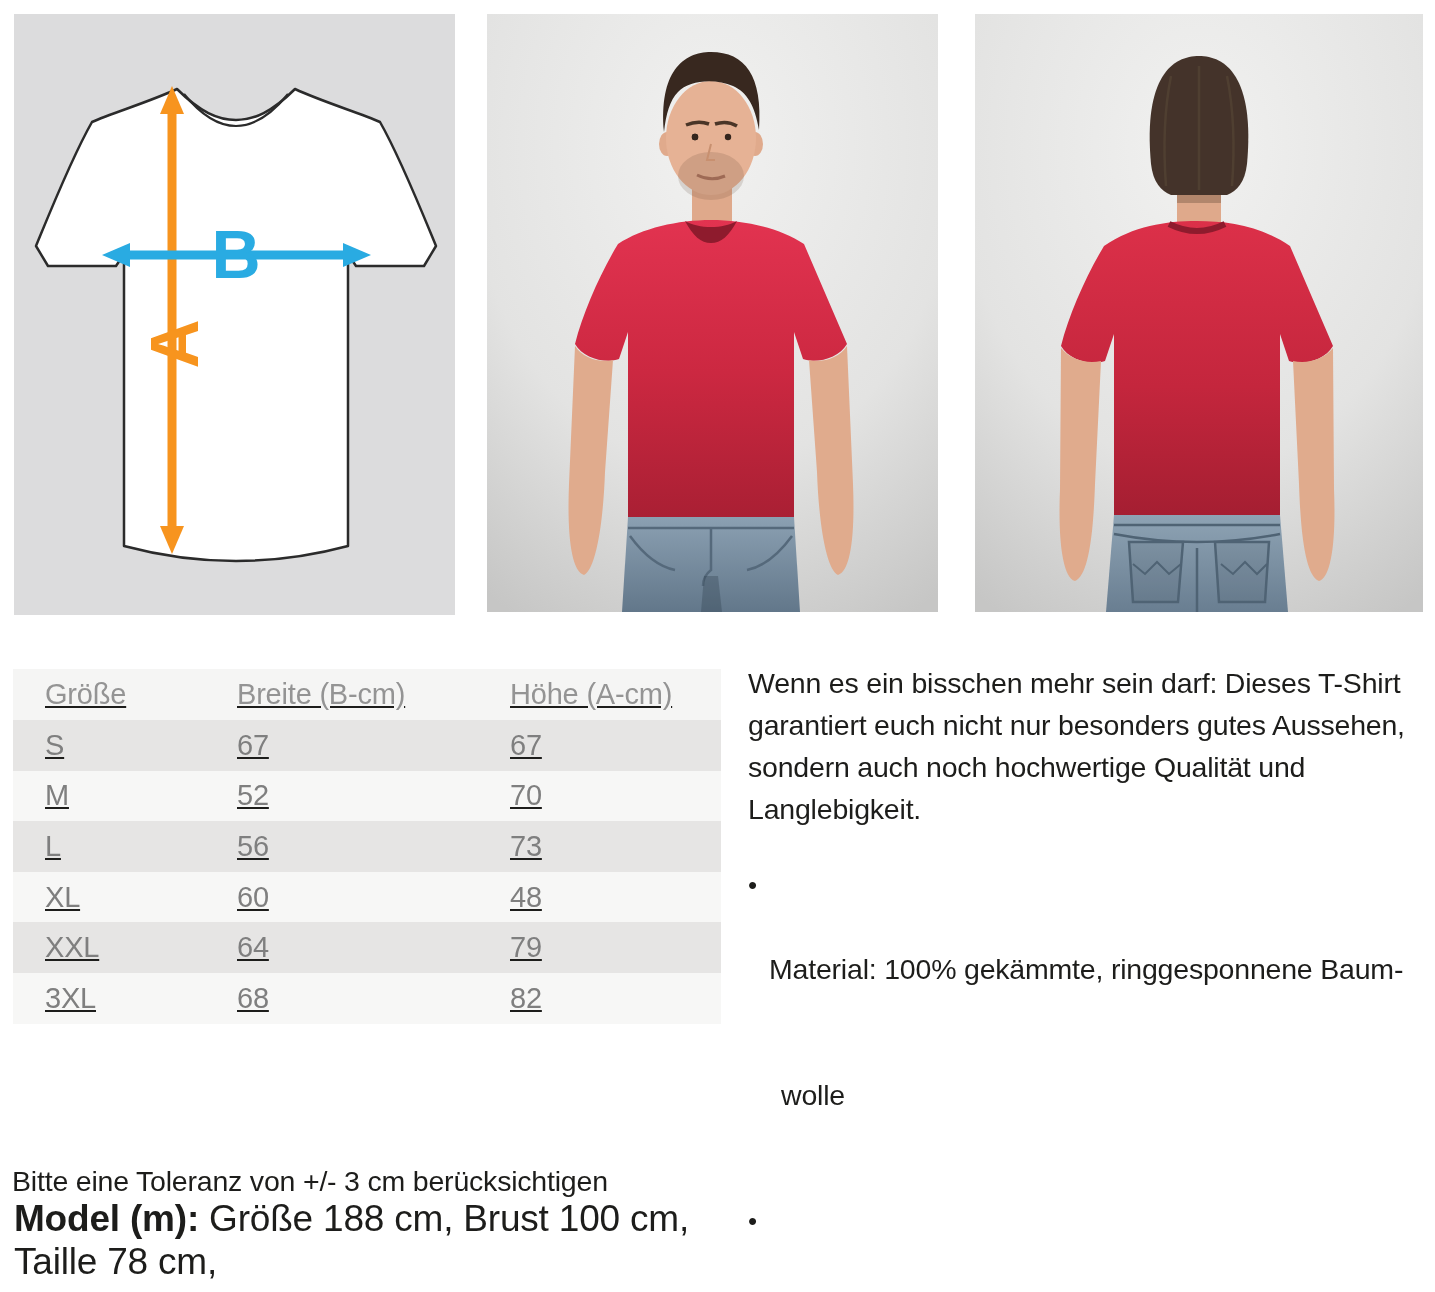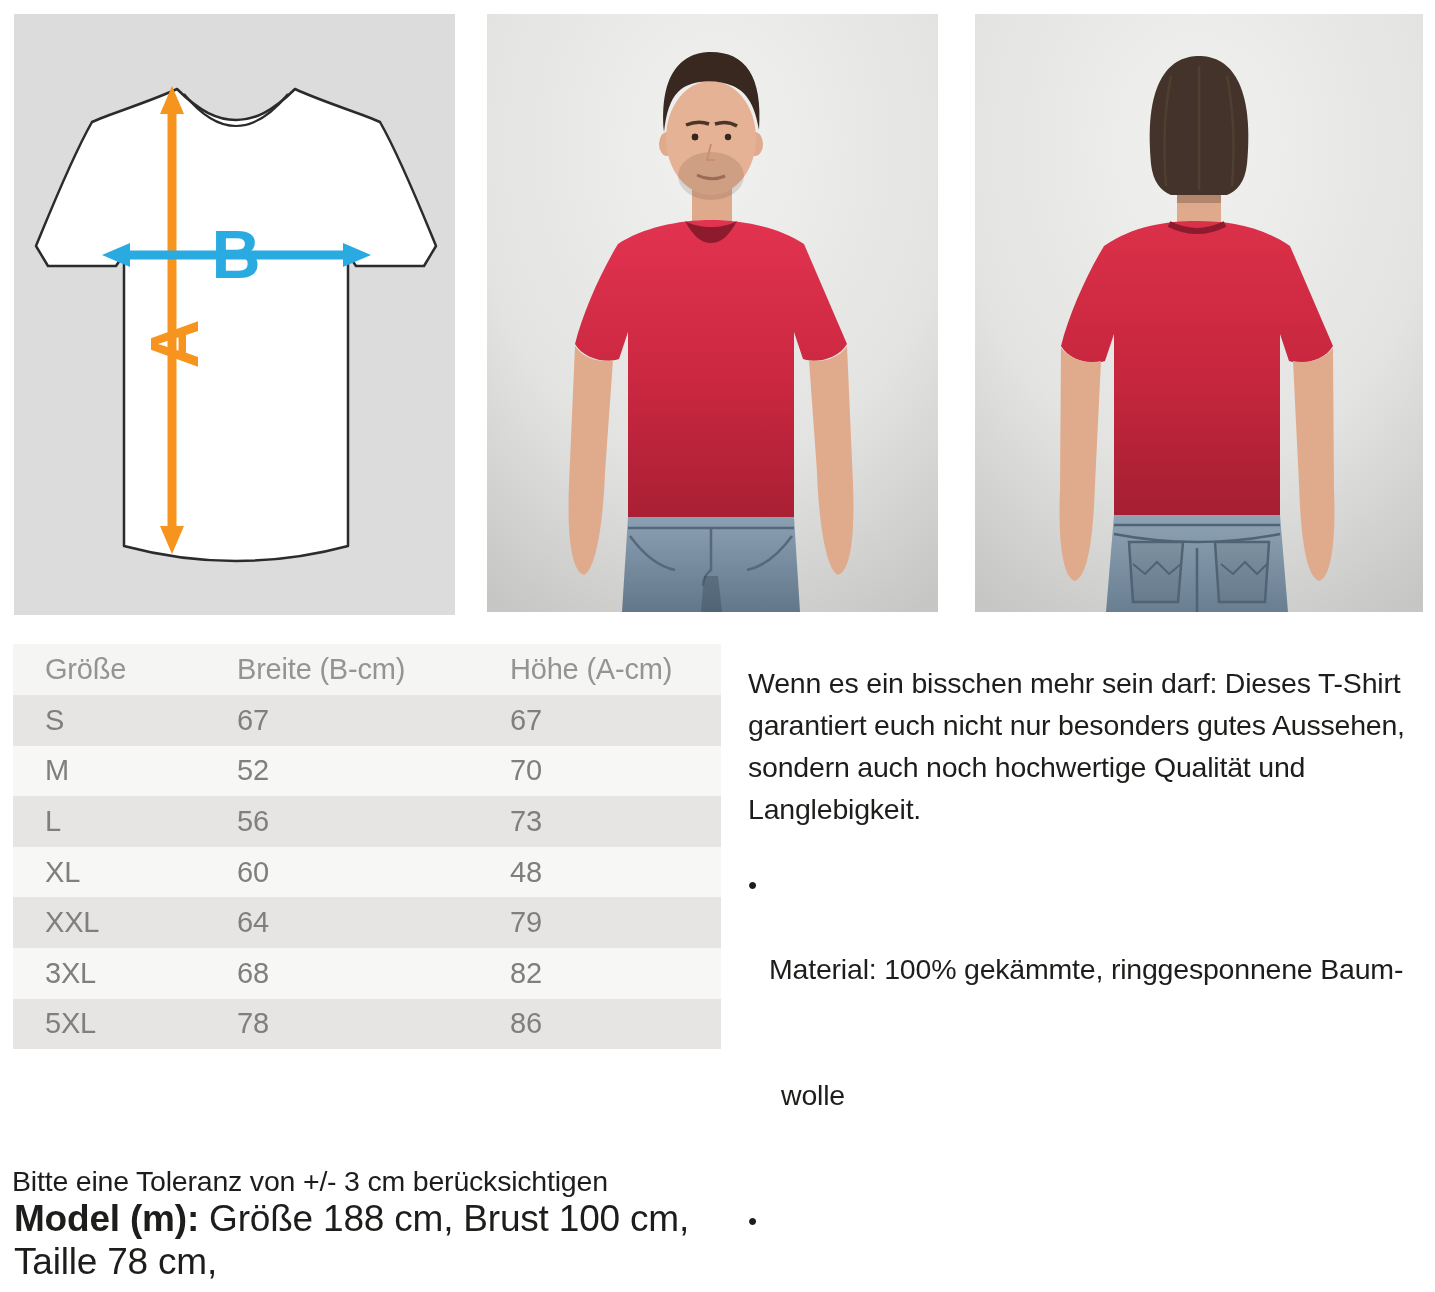--- a/index.html
+++ b/index.html
@@ -8,23 +8,23 @@
     font-family:"Liberation Sans","DejaVu Sans",sans-serif;color:#1d1d1b;
   }
   .fig{position:absolute;top:14px;overflow:hidden;}
   #fig-diagram{left:14px;width:441px;height:601px;background:#dcdcdd;}
   #fig-front{left:487px;width:451px;height:598px;}
   #fig-back{left:975px;width:448px;height:598px;}
   .fig svg{display:block;width:100%;height:100%;}
 
   
   .size-table{
-    position:absolute;left:13px;top:644px;width:708px;
+    position:absolute;left:13px;top:669px;width:708px;
     border-collapse:collapse;table-layout:fixed;
-    font-size:29px;letter-spacing:-0.2px;
+    font-size:29px;letter-spacing:-0.2px;text-decoration:underline;
   }
   .size-table col.c1{width:192px;}
   .size-table col.c2{width:273px;}
   .size-table th{font-weight:normal;color:#949494;text-align:left;padding:0 0 0 32px;height:51px;background:#f5f5f4;}
   .size-table td{color:#7f7f7f;text-align:left;padding:0 0 0 32px;height:50.6px;}
   .size-table tbody tr:nth-child(odd){background:#e6e5e4;}
   .size-table tbody tr:nth-child(even){background:#f7f7f6;}
 
   .note-tolerance{position:absolute;left:12px;top:1149px;font-size:28.5px;letter-spacing:-0.2px;margin-top:16px;}
   .note-model{position:absolute;left:14px;top:1197px;width:722px;font-size:37px;line-height:43px;letter-spacing:-0.2px;}
@@ -220,25 +220,20 @@
       </tr>
       <tr>
         <td>XXL</td>
           <td>64</td>
           <td>79</td>
       </tr>
       <tr>
         <td>3XL</td>
           <td>68</td>
           <td>82</td>
-      </tr>
-      <tr>
-        <td>5XL</td>
-          <td>78</td>
-          <td>86</td>
       </tr>
     </tbody>
   </table>
 
   <div class="note-tolerance">Bitte eine Toleranz von +/- 3 cm berücksichtigen</div>
   <div class="note-model">
     <div><span class="bold">Model (m):</span><span> Größe 188 cm, Brust 100 cm, Taille 78 cm,</span></div>
   </div>
 
   <div class="desc">

